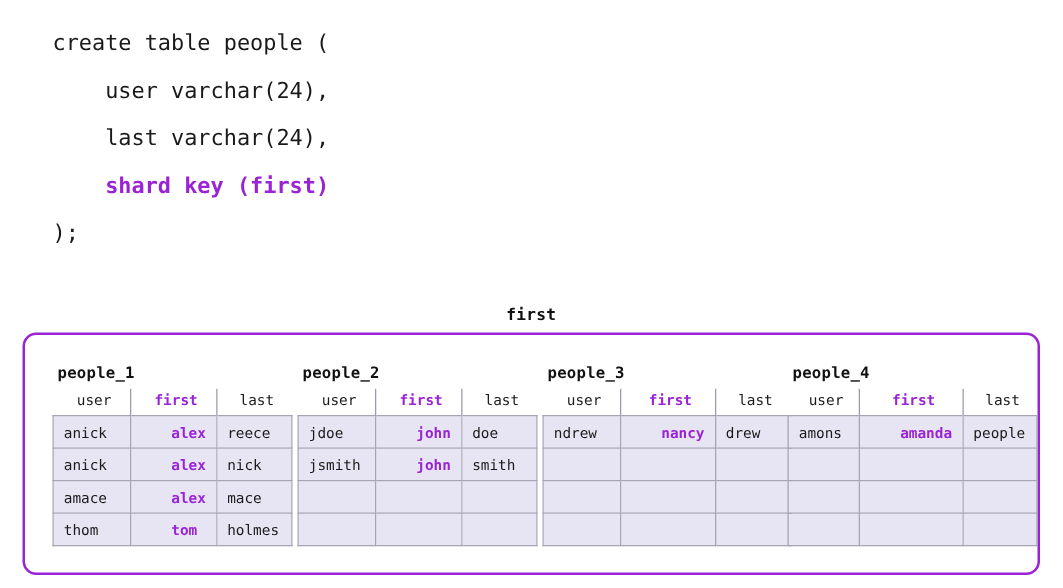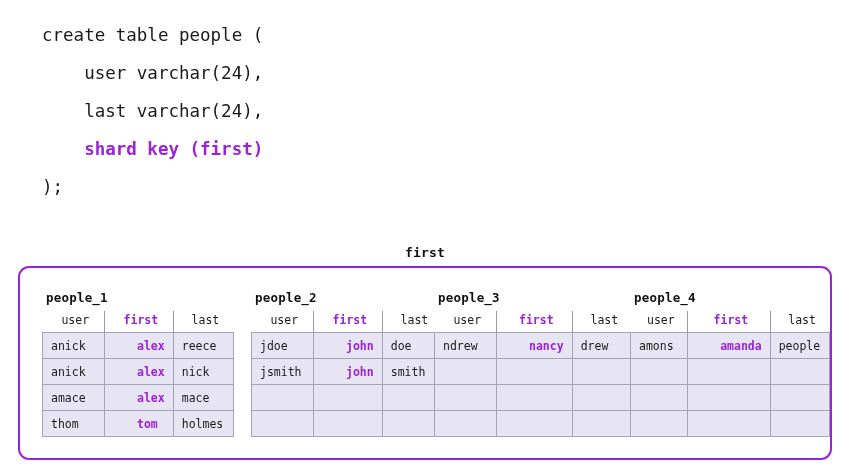--- a/index.html
+++ b/index.html
@@ -156,21 +156,21 @@
             <td>mace</td>
           </tr>
           <tr>
             <td>thom</td>
             <td class="key-col">tom</td>
             <td>holmes</td>
           </tr>
         </tbody>
       </table>
     </div>
-    <div class="shard" style="left: 231px;">
+    <div class="shard" style="left: 218px;">
       <div class="shard-title">people_2</div>
       <table class="shard-table">
         <colgroup>
           <col class="c-user">
           <col class="c-first">
           <col class="c-last">
         </colgroup>
         <thead>
           <tr>
             <th>user</th>

